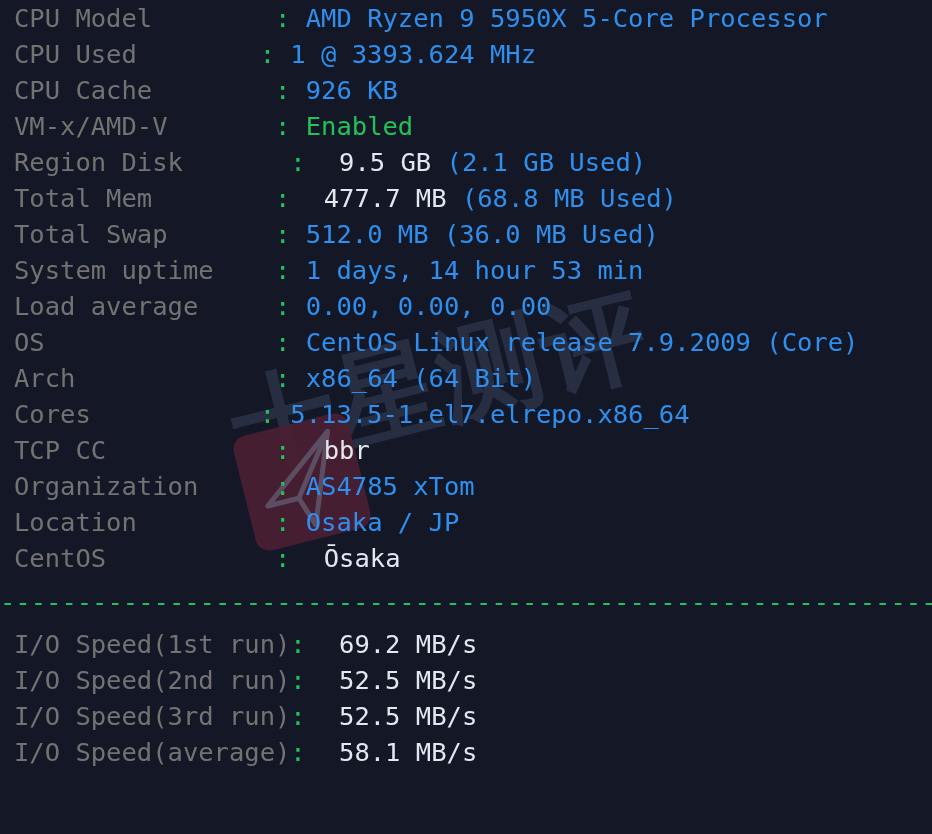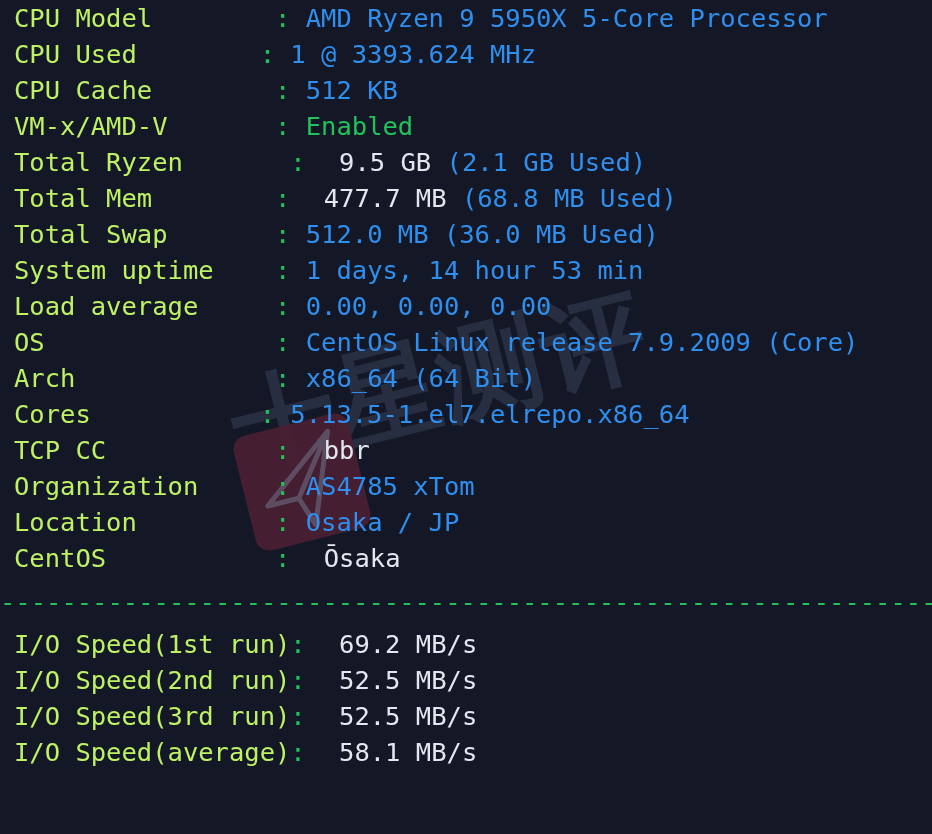--- a/index.html
+++ b/index.html
@@ -76,21 +76,21 @@
     line-height: 36px;
     font-size: 25.5px;
     white-space: pre;
     letter-spacing: 0px;
   }
 
   .pad {
     padding-left: 14px;
   }
 
-  .label   { color: #bef264; }
+  .label   { color: #737373; }
   .colon   { color: #21c25a; }
   .v-blue  { color: #2e8fee; }
   .v-white { color: #e3e7ef; margin-left: 18px; }
   .v-green { color: #21c25a; }
 
   .sep {
     color: #21c25a;
     font-size: 25.5px;
     height: 34px;
     line-height: 34px;
@@ -113,23 +113,23 @@
   <div class="watermark wm-logo"></div>
   <svg class="wm-logo-glyph" viewBox="0 0 118 118">
     <path d="M20 74 L96 16 L62 104 L52 74 Z" fill="none" stroke="#737d93" stroke-width="5" stroke-linejoin="round"></path>
     <path d="M52 74 L96 16" fill="none" stroke="#737d93" stroke-width="5" stroke-linejoin="round"></path>
   </svg>
 
   <div class="screen">
     <div id="info-block">
         <div class="line pad"><span class="label">CPU Model        </span><span class="colon">: </span><span class="v-blue">AMD Ryzen 9 5950X 5-Core Processor</span></div>
         <div class="line pad"><span class="label">CPU Used        </span><span class="colon">: </span><span class="v-blue">1 @ 3393.624 MHz</span></div>
-        <div class="line pad"><span class="label">CPU Cache        </span><span class="colon">: </span><span class="v-blue">512 KB</span></div>
+        <div class="line pad"><span class="label">CPU Cache        </span><span class="colon">: </span><span class="v-blue">926 KB</span></div>
         <div class="line pad"><span class="label">VM-x/AMD-V       </span><span class="colon">: </span><span class="v-green">Enabled</span></div>
-        <div class="line pad"><span class="label">Total Ryzen       </span><span class="colon">: </span><span class="v-white">9.5 GB</span><span class="v-blue"> (2.1 GB Used)</span></div>
+        <div class="line pad"><span class="label">Region Disk       </span><span class="colon">: </span><span class="v-white">9.5 GB</span><span class="v-blue"> (2.1 GB Used)</span></div>
         <div class="line pad"><span class="label">Total Mem        </span><span class="colon">: </span><span class="v-white">477.7 MB</span><span class="v-blue"> (68.8 MB Used)</span></div>
         <div class="line pad"><span class="label">Total Swap       </span><span class="colon">: </span><span class="v-blue">512.0 MB (36.0 MB Used)</span></div>
         <div class="line pad"><span class="label">System uptime    </span><span class="colon">: </span><span class="v-blue">1 days, 14 hour 53 min</span></div>
         <div class="line pad"><span class="label">Load average     </span><span class="colon">: </span><span class="v-blue">0.00, 0.00, 0.00</span></div>
         <div class="line pad"><span class="label">OS               </span><span class="colon">: </span><span class="v-blue">CentOS Linux release 7.9.2009 (Core)</span></div>
         <div class="line pad"><span class="label">Arch             </span><span class="colon">: </span><span class="v-blue">x86_64 (64 Bit)</span></div>
         <div class="line pad"><span class="label">Cores           </span><span class="colon">: </span><span class="v-blue">5.13.5-1.el7.elrepo.x86_64</span></div>
         <div class="line pad"><span class="label">TCP CC           </span><span class="colon">: </span><span class="v-white">bbr</span></div>
         <div class="line pad"><span class="label">Organization     </span><span class="colon">: </span><span class="v-blue">AS4785 xTom</span></div>
         <div class="line pad"><span class="label">Location         </span><span class="colon">: </span><span class="v-blue">Osaka / JP</span></div>

